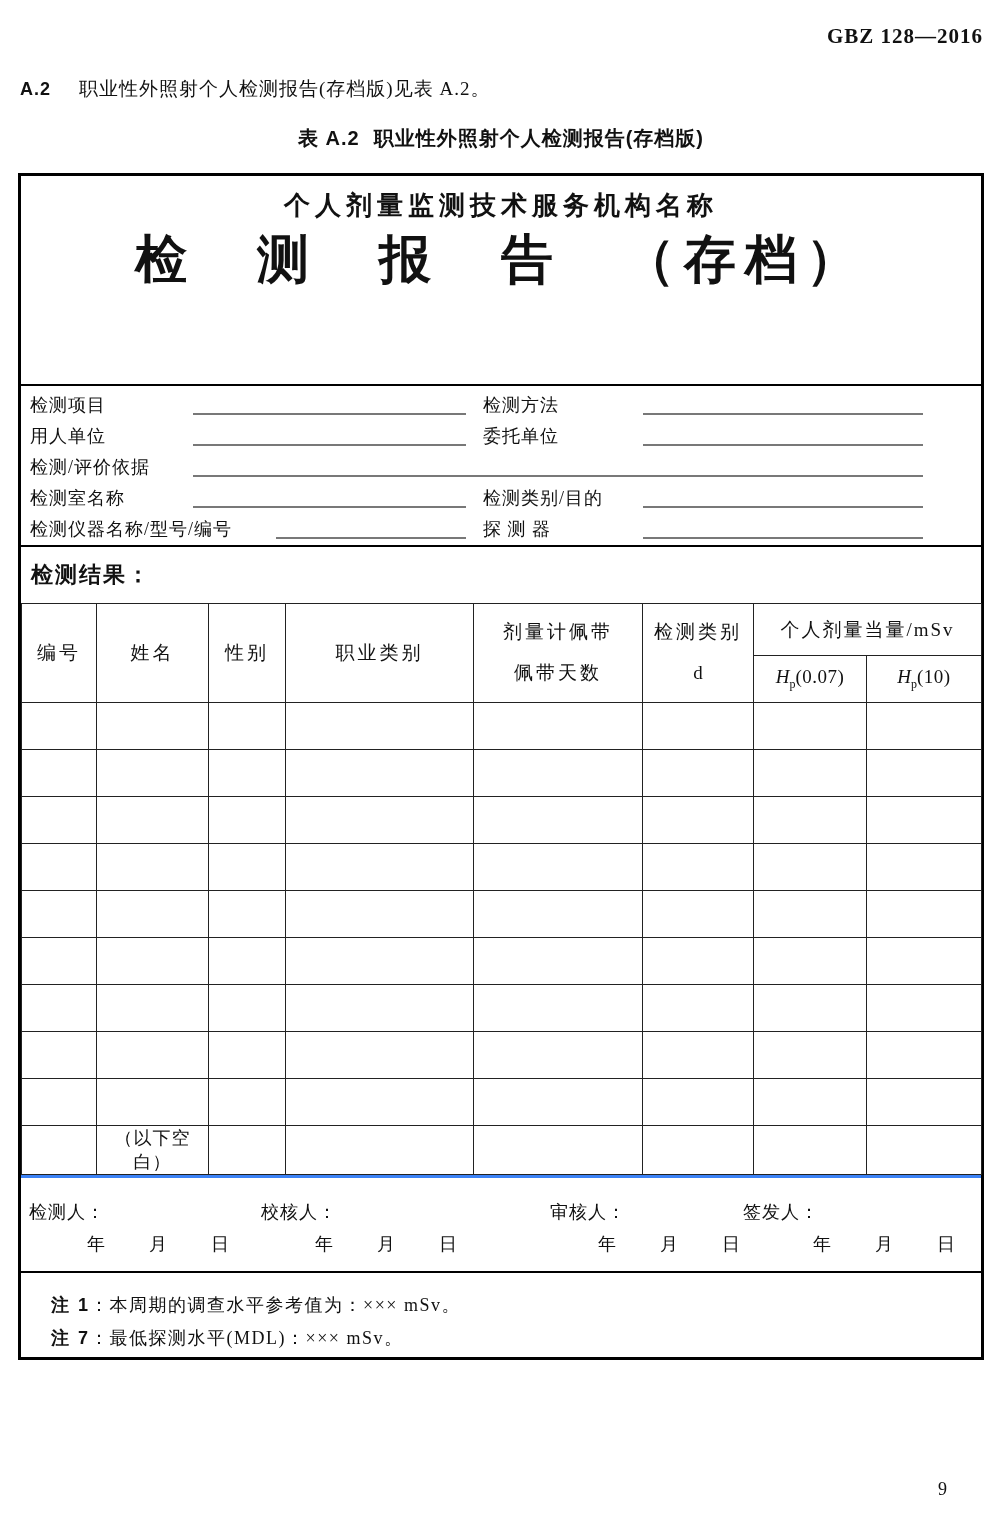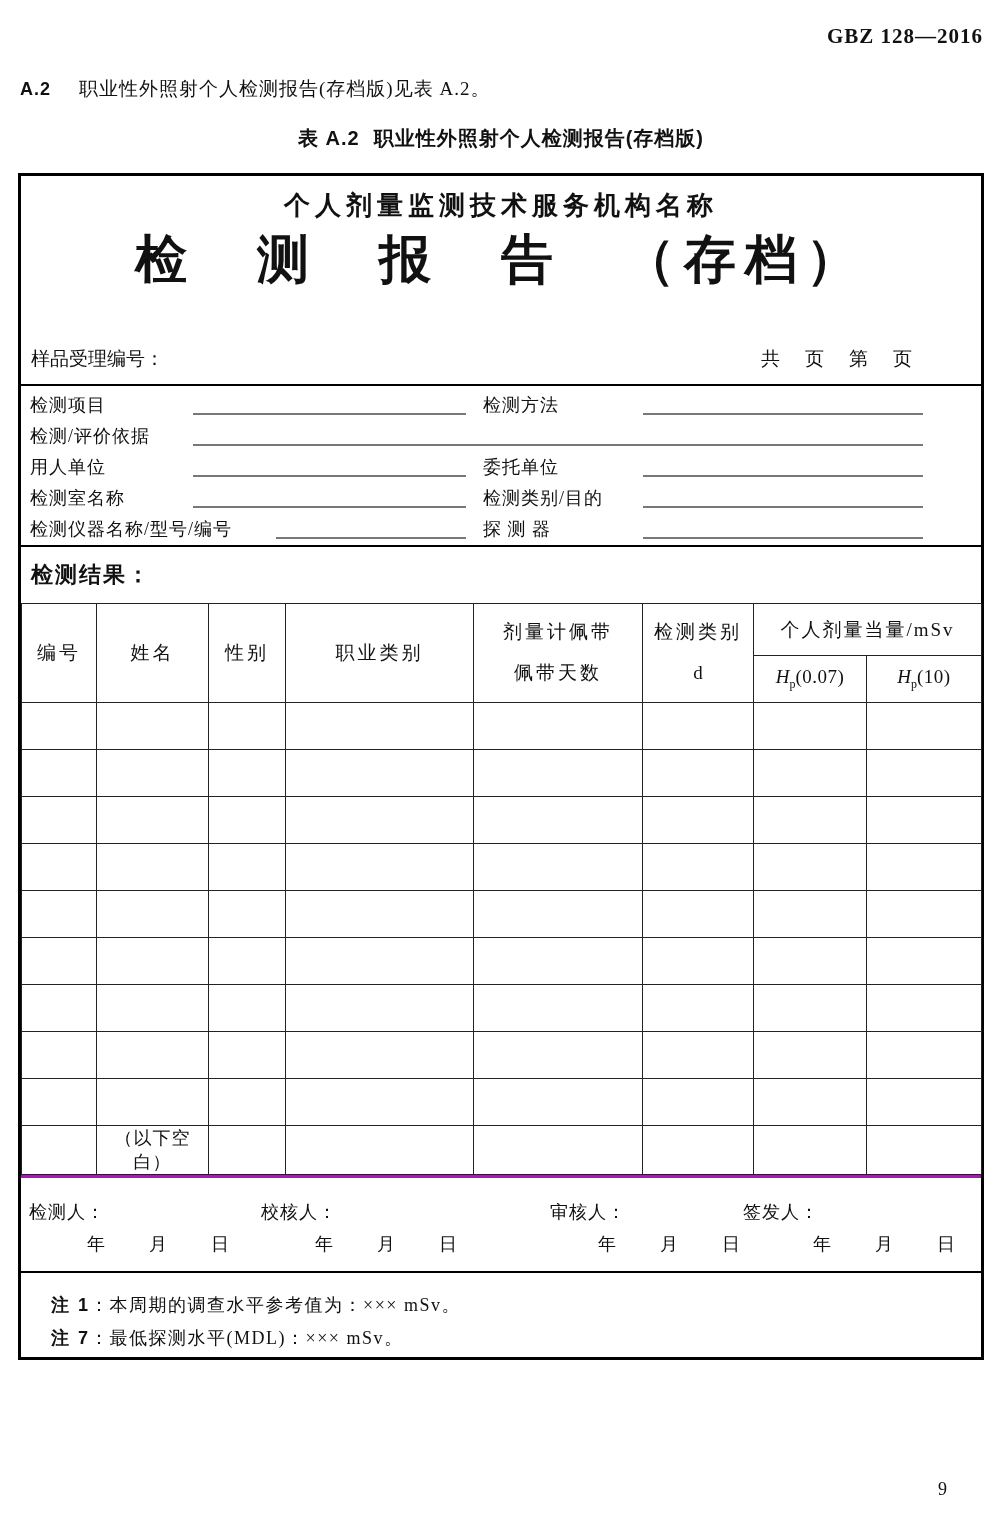--- a/index.html
+++ b/index.html
@@ -103,21 +103,21 @@
   .cjk-head { letter-spacing:3px; }
   .two-line { line-height:2.15; letter-spacing:3px; }
   .two-line .plain { letter-spacing:0; }
   .dose-head { letter-spacing:2px; }
   .hp i { font-style:italic; font-family:"Liberation Serif", serif; }
   .hp sub { font-size:12px; }
   .hp span { letter-spacing:0.5px; }
   .blank-note { letter-spacing:1px; font-size:18px; }
 
   
-  .sec-sign { height:96px; border-top:3px solid #a21caf; position:relative; font-size:18px; }
+  .sec-sign { height:96px; border-top:3px solid #3b82f6; position:relative; font-size:18px; }
   .sig-label { position:absolute; top:22px; letter-spacing:1px; white-space:nowrap; }
   .sig-l1 { left:8px; }  .sig-l2 { left:240px; }
   .sig-l3 { left:529px; } .sig-l4 { left:722px; }
   .date-group { position:absolute; top:54px; display:flex; gap:44px; white-space:nowrap; }
   .dg1 { left:66px; } .dg2 { left:294px; } .dg3 { left:577px; } .dg4 { left:792px; }
 
   
   .sec-notes { flex:1; border-top:2px solid #000; padding:16px 0 0 30px; font-size:18px; }
   .note-line { line-height:33px; letter-spacing:1.5px; white-space:nowrap; }
   .note-line .lbl { font-weight:bold; font-family:"Liberation Sans", sans-serif; letter-spacing:2px; }
@@ -133,50 +133,46 @@
 
 <div class="caption">
   <span class="lbl">表 A.2</span><span>职业性外照射个人检测报告(存档版)</span>
 </div>
 
 <div class="report-box">
 
   <div class="sec-title">
     <div class="org-line">个人剂量监测技术服务机构名称</div>
     <div class="big-title">检　测　报　告　（存档）</div>
-    <div class="sample-row">
-      <span>样品受理编号：</span>
-      <span class="page-counter">共　页　第　页</span>
-    </div>
   </div>
 
   <div class="sec-fields">
     <div class="f-row">
       <div class="f-left">
         <span class="f-label-s">检测项目</span>
         <span class="uline"></span>
       </div>
       <div class="f-right">
         <span class="f-label-r">检测方法</span>
         <span class="uline end"></span>
       </div>
     </div>
     <div class="f-row">
-      <div class="f-full">
-        <span class="f-label-s">检测/评价依据</span>
-        <span class="uline end"></span>
-      </div>
-    </div>
-    <div class="f-row">
       <div class="f-left">
         <span class="f-label-s">用人单位</span>
         <span class="uline"></span>
       </div>
       <div class="f-right">
         <span class="f-label-r">委托单位</span>
+        <span class="uline end"></span>
+      </div>
+    </div>
+    <div class="f-row">
+      <div class="f-full">
+        <span class="f-label-s">检测/评价依据</span>
         <span class="uline end"></span>
       </div>
     </div>
     <div class="f-row">
       <div class="f-left">
         <span class="f-label-s">检测室名称</span>
         <span class="uline"></span>
       </div>
       <div class="f-right">
         <span class="f-label-r">检测类别/目的</span>

